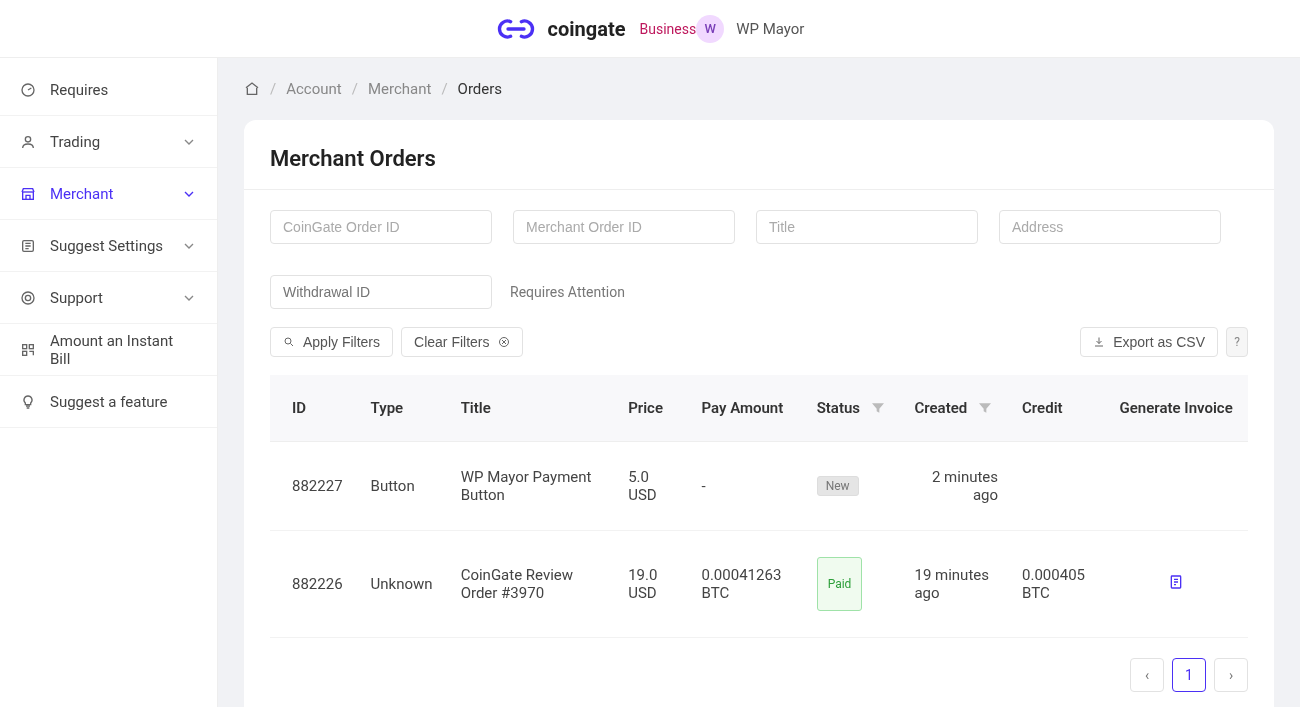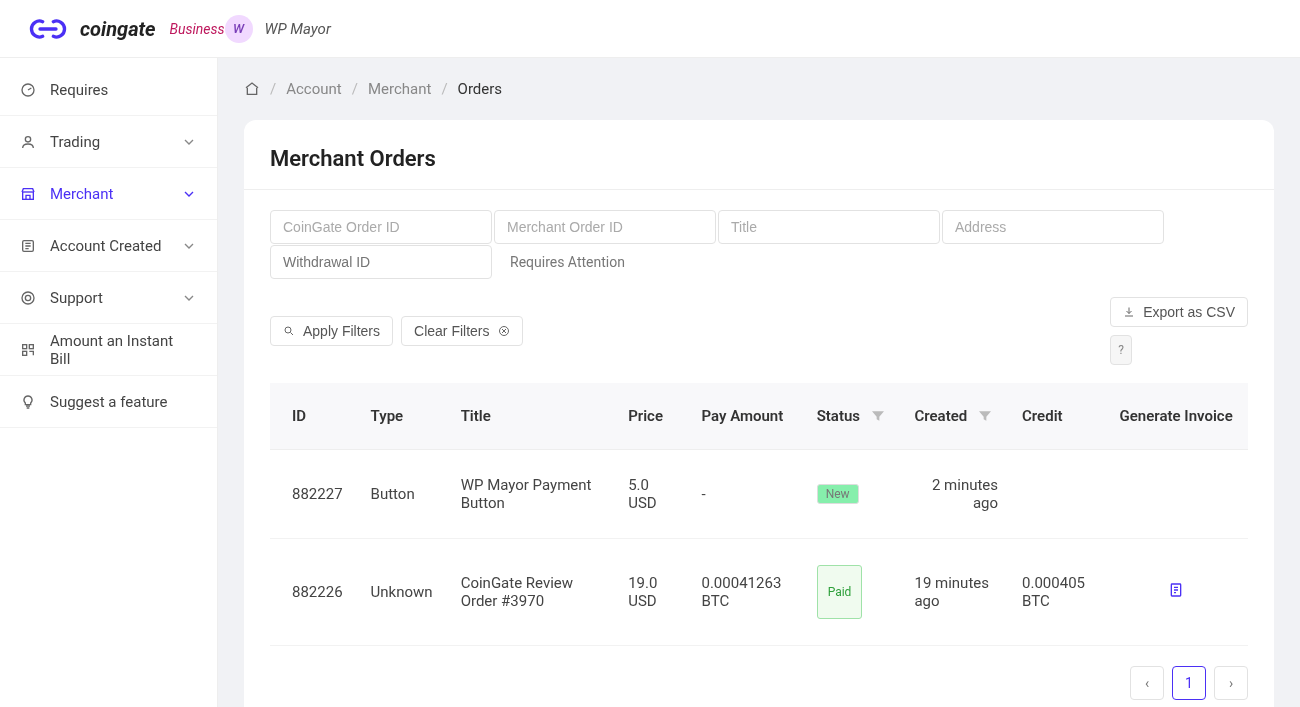--- a/index.html
+++ b/index.html
@@ -11,25 +11,24 @@
       width: 1300px;
       height: 707px;
       overflow: hidden;
     }
 
     
     .topbar {
       height: 58px;
       display: flex;
       align-items: center;
-      justify-content: flex-start;
+      justify-content: center;
       padding: 12px 28px;
       border-bottom: 1px solid #eee;
       background: #fff;
-      font-style: italic;
     }
     .brand { display: flex; align-items: center; gap: 12px; }
     .brand-logo {
       width: 40px; height: 24px;
       color: #4B30F5;
       display: flex; align-items: center;
     }
     .brand-name { font-size: 20px; font-weight: 700; color: #222; }
     .brand-tag  { font-size: 14px; color: #be185d; margin-left: 2px; }
     .userbox { display: flex; align-items: center; gap: 12px; }
@@ -89,21 +88,21 @@
     .breadcrumb .home-icon { color:#666; }
 
     .card {
       background: #fff;
       border-radius: 12px;
       padding: 26px 26px 30px 26px;
     }
     .card h1 { font-size: 22px; font-weight: 600; color:#222; }
     .divider { border:none; border-top:1px solid #eee; margin: 18px -26px 20px -26px; }
 
-    .filters-row { display: flex; gap: 2px; flex-wrap: wrap; margin-bottom: 1px;}
+    .filters-row { display: flex; gap: 21px; flex-wrap: wrap; margin-bottom: 31px;}
     .filters-row input[type=text] {
       width: 222px;
       height: 34px;
       border: 1px solid #e2e2e2;
       border-radius: 4px;
       padding: 0 12px;
       font-size: 14px;
       color: #333;
     }
     .filters-row input::placeholder { color:#aaa; }
@@ -115,21 +114,21 @@
       margin-bottom: 18px;
     }
     .toolbar-left { display:flex; gap:8px;}
     .btn-outline {
       display:inline-flex; align-items:center; gap:8px;
       height: 30px; padding: 0 12px;
       border:1px solid #e2e2e2; border-radius:4px;
       background:#fff; color:#555;
       font-size: 14px; cursor:pointer;
     }
-    .toolbar-right { display:flex; gap:8px;flex-direction:column; }
+    .toolbar-right { display:flex; gap:8px; }
     .hint-btn {
       width: 22px; height: 30px; border:1px solid #e2e2e2; border-radius:4px;
       background:#f6f6f6; display:flex; align-items:center; justify-content:center;
       font-size:12px; color:#888; cursor:pointer;
     }
 
     
     .tbl { width: 100%; border-collapse: collapse; }
     .tbl thead th {
       background: #f8f8fa;
@@ -147,21 +146,21 @@
       padding: 26px 12px;
       border-bottom: 1px solid #f2f2f2;
       color: #444;
       font-size: 15px;
       vertical-align: middle;
     }
     .tbl tbody td.center { text-align: center; }
     .type-link { color:#4B30F5; cursor:pointer; }
     .badge {
       display:inline-block; padding: 2px 8px; border:1px solid #ddd; border-radius:3px;
-      font-size: 12px; color:#777; background:#86efac;
+      font-size: 12px; color:#777; background:#e5e5e5;
     }
     .badge-paid {
       display:inline-block; padding: 19px 10px; border:1px solid #9FE2A8; border-radius:3px;
       font-size: 12px; color:#2D9F3A; background:#F0FBEF;
     }
     .credit-green { color:#2D9F3A; }
     .invoice-ic { color:#4B30F5; cursor:pointer; }
 
     
     .pagination {
@@ -246,21 +245,21 @@
     </div>
 
     <div class="nav-item">
       <span class="label">
         <span class="icon">
           <svg viewBox="0 0 24 24" fill="none" stroke="currentColor" stroke-width="2">
               <rect x="4" y="4" width="16" height="16" rx="2"></rect>
               <path d="M8 8h8M8 12h8M8 16h5"></path>
             </svg>
         </span>
-        <span>Account Created</span>
+        <span>Suggest Settings</span>
       </span>
       <span class="chev icon">
         <svg viewBox="0 0 24 24" fill="none" stroke="currentColor" stroke-width="2">
             <path d="M6 9l6 6 6-6"></path>
           </svg>
       </span>
     </div>
 
     <div class="nav-item">
       <span class="label">

